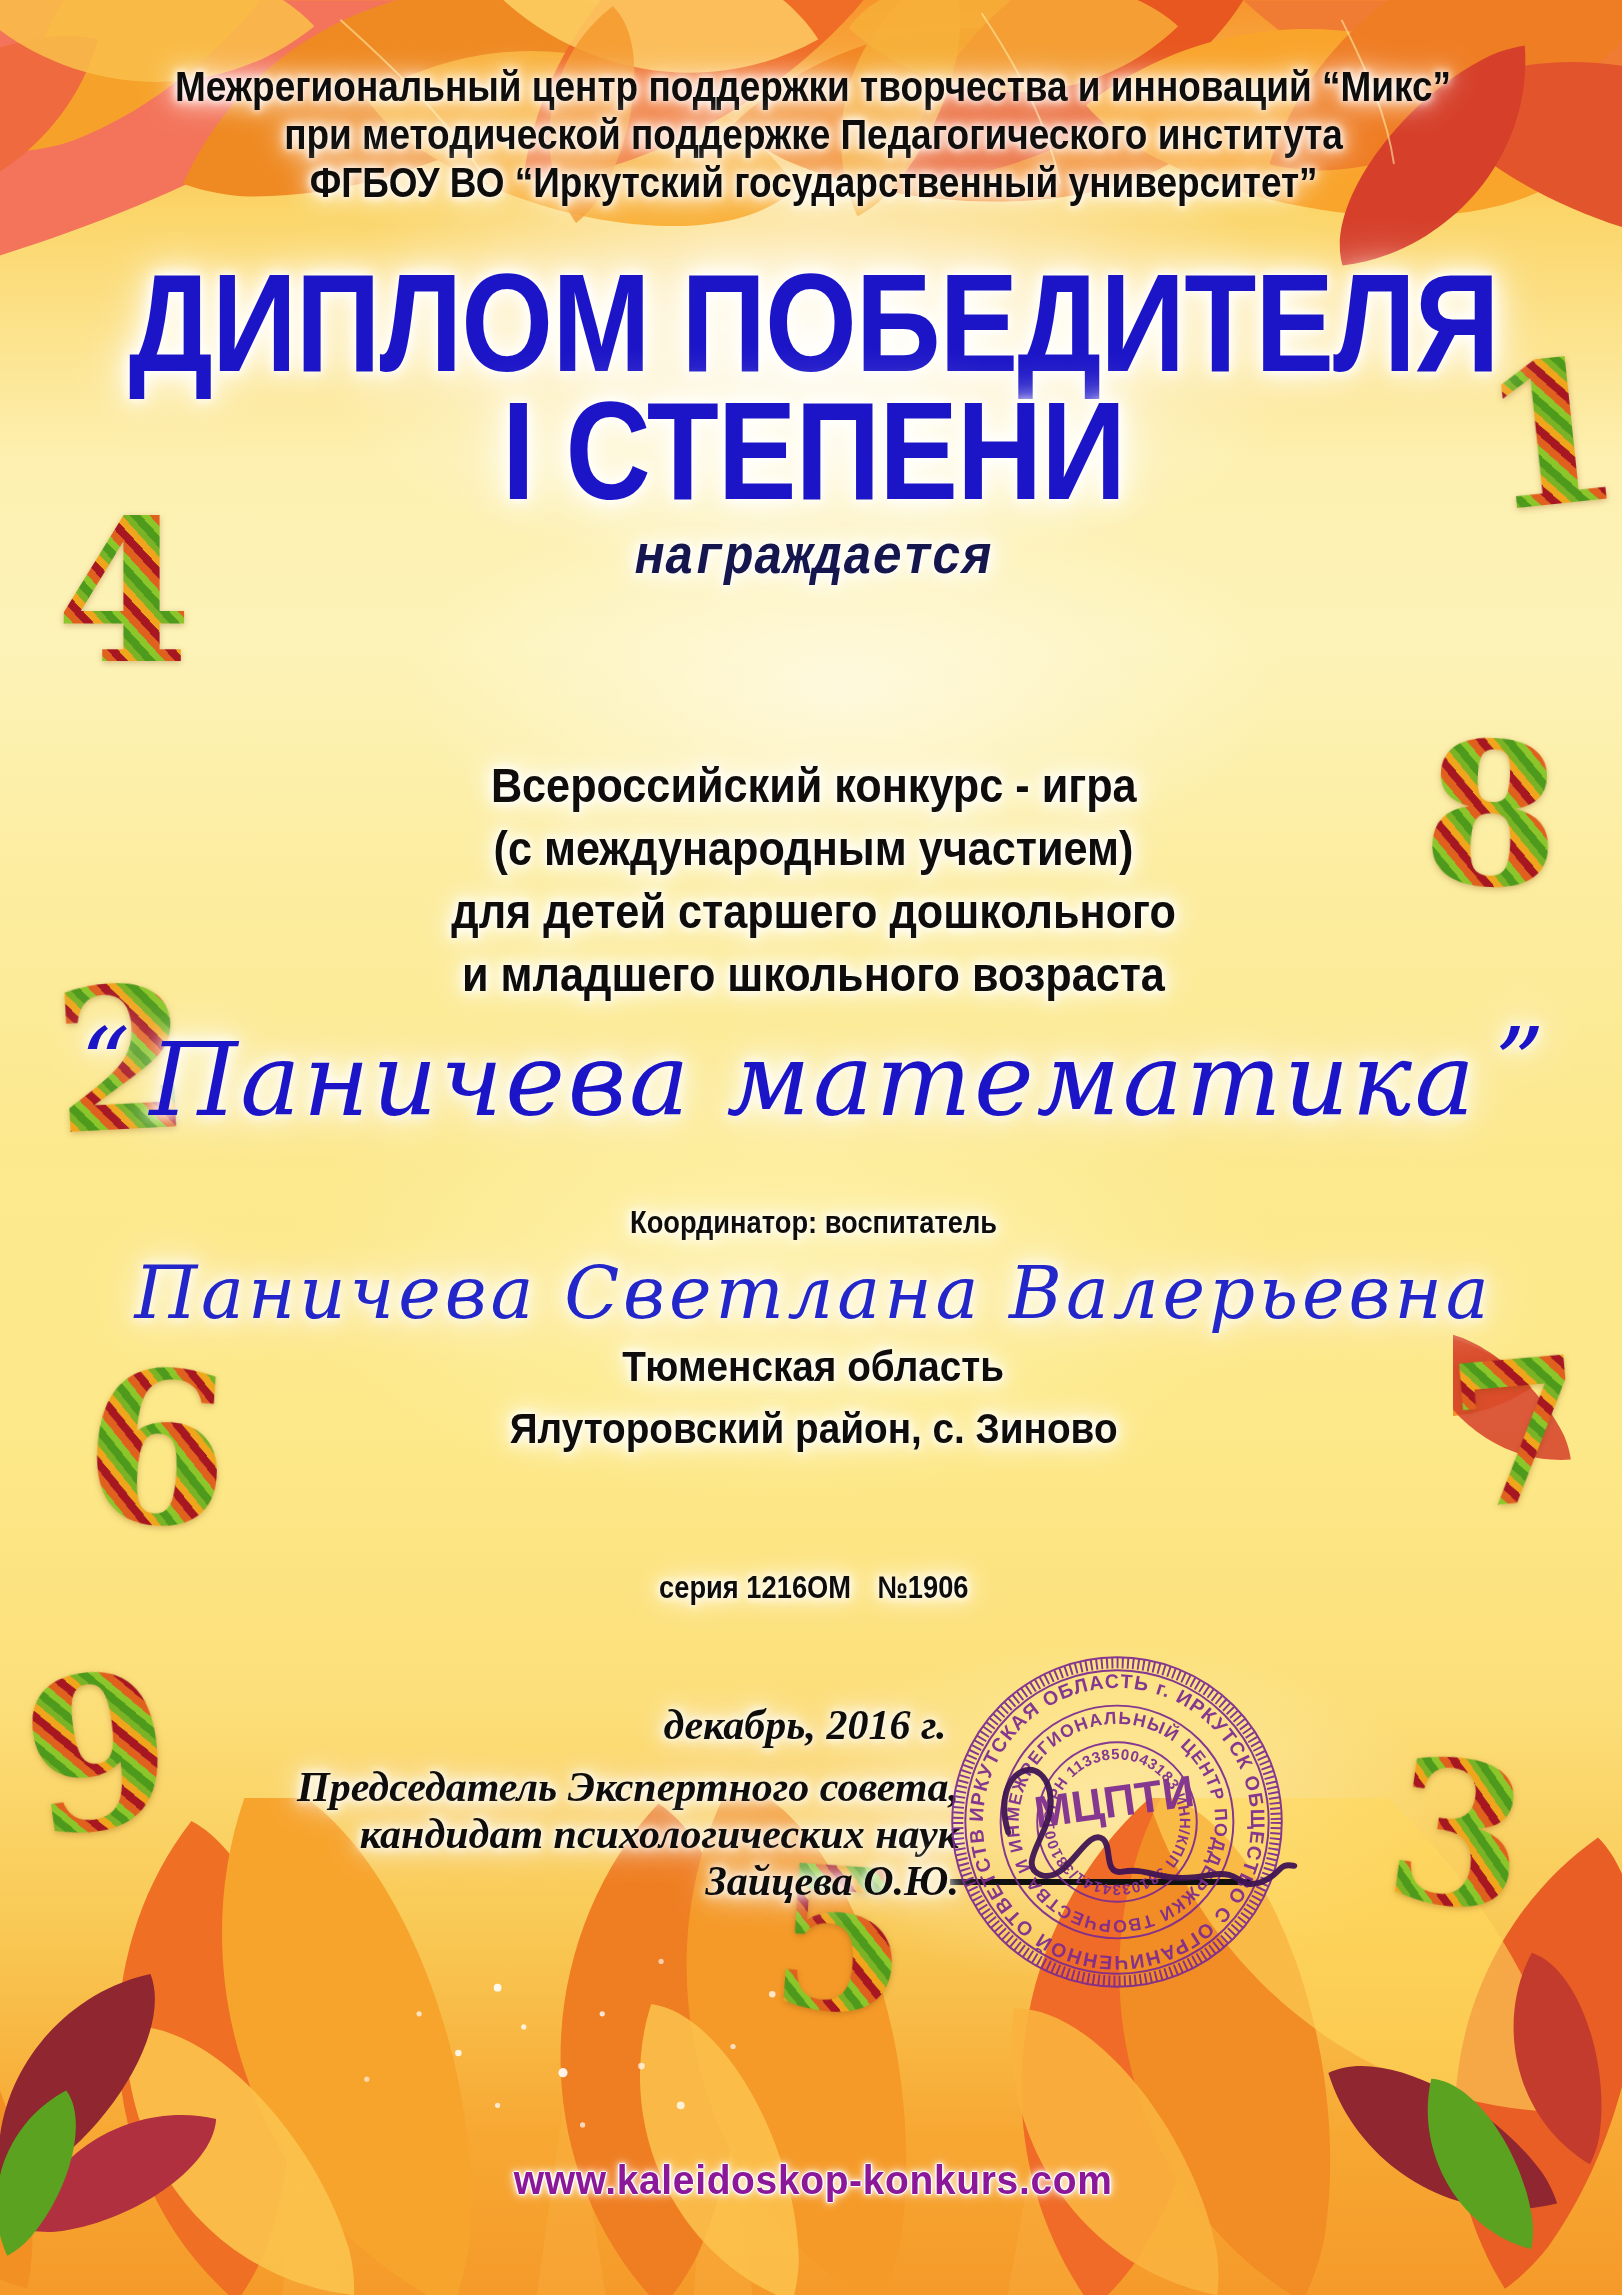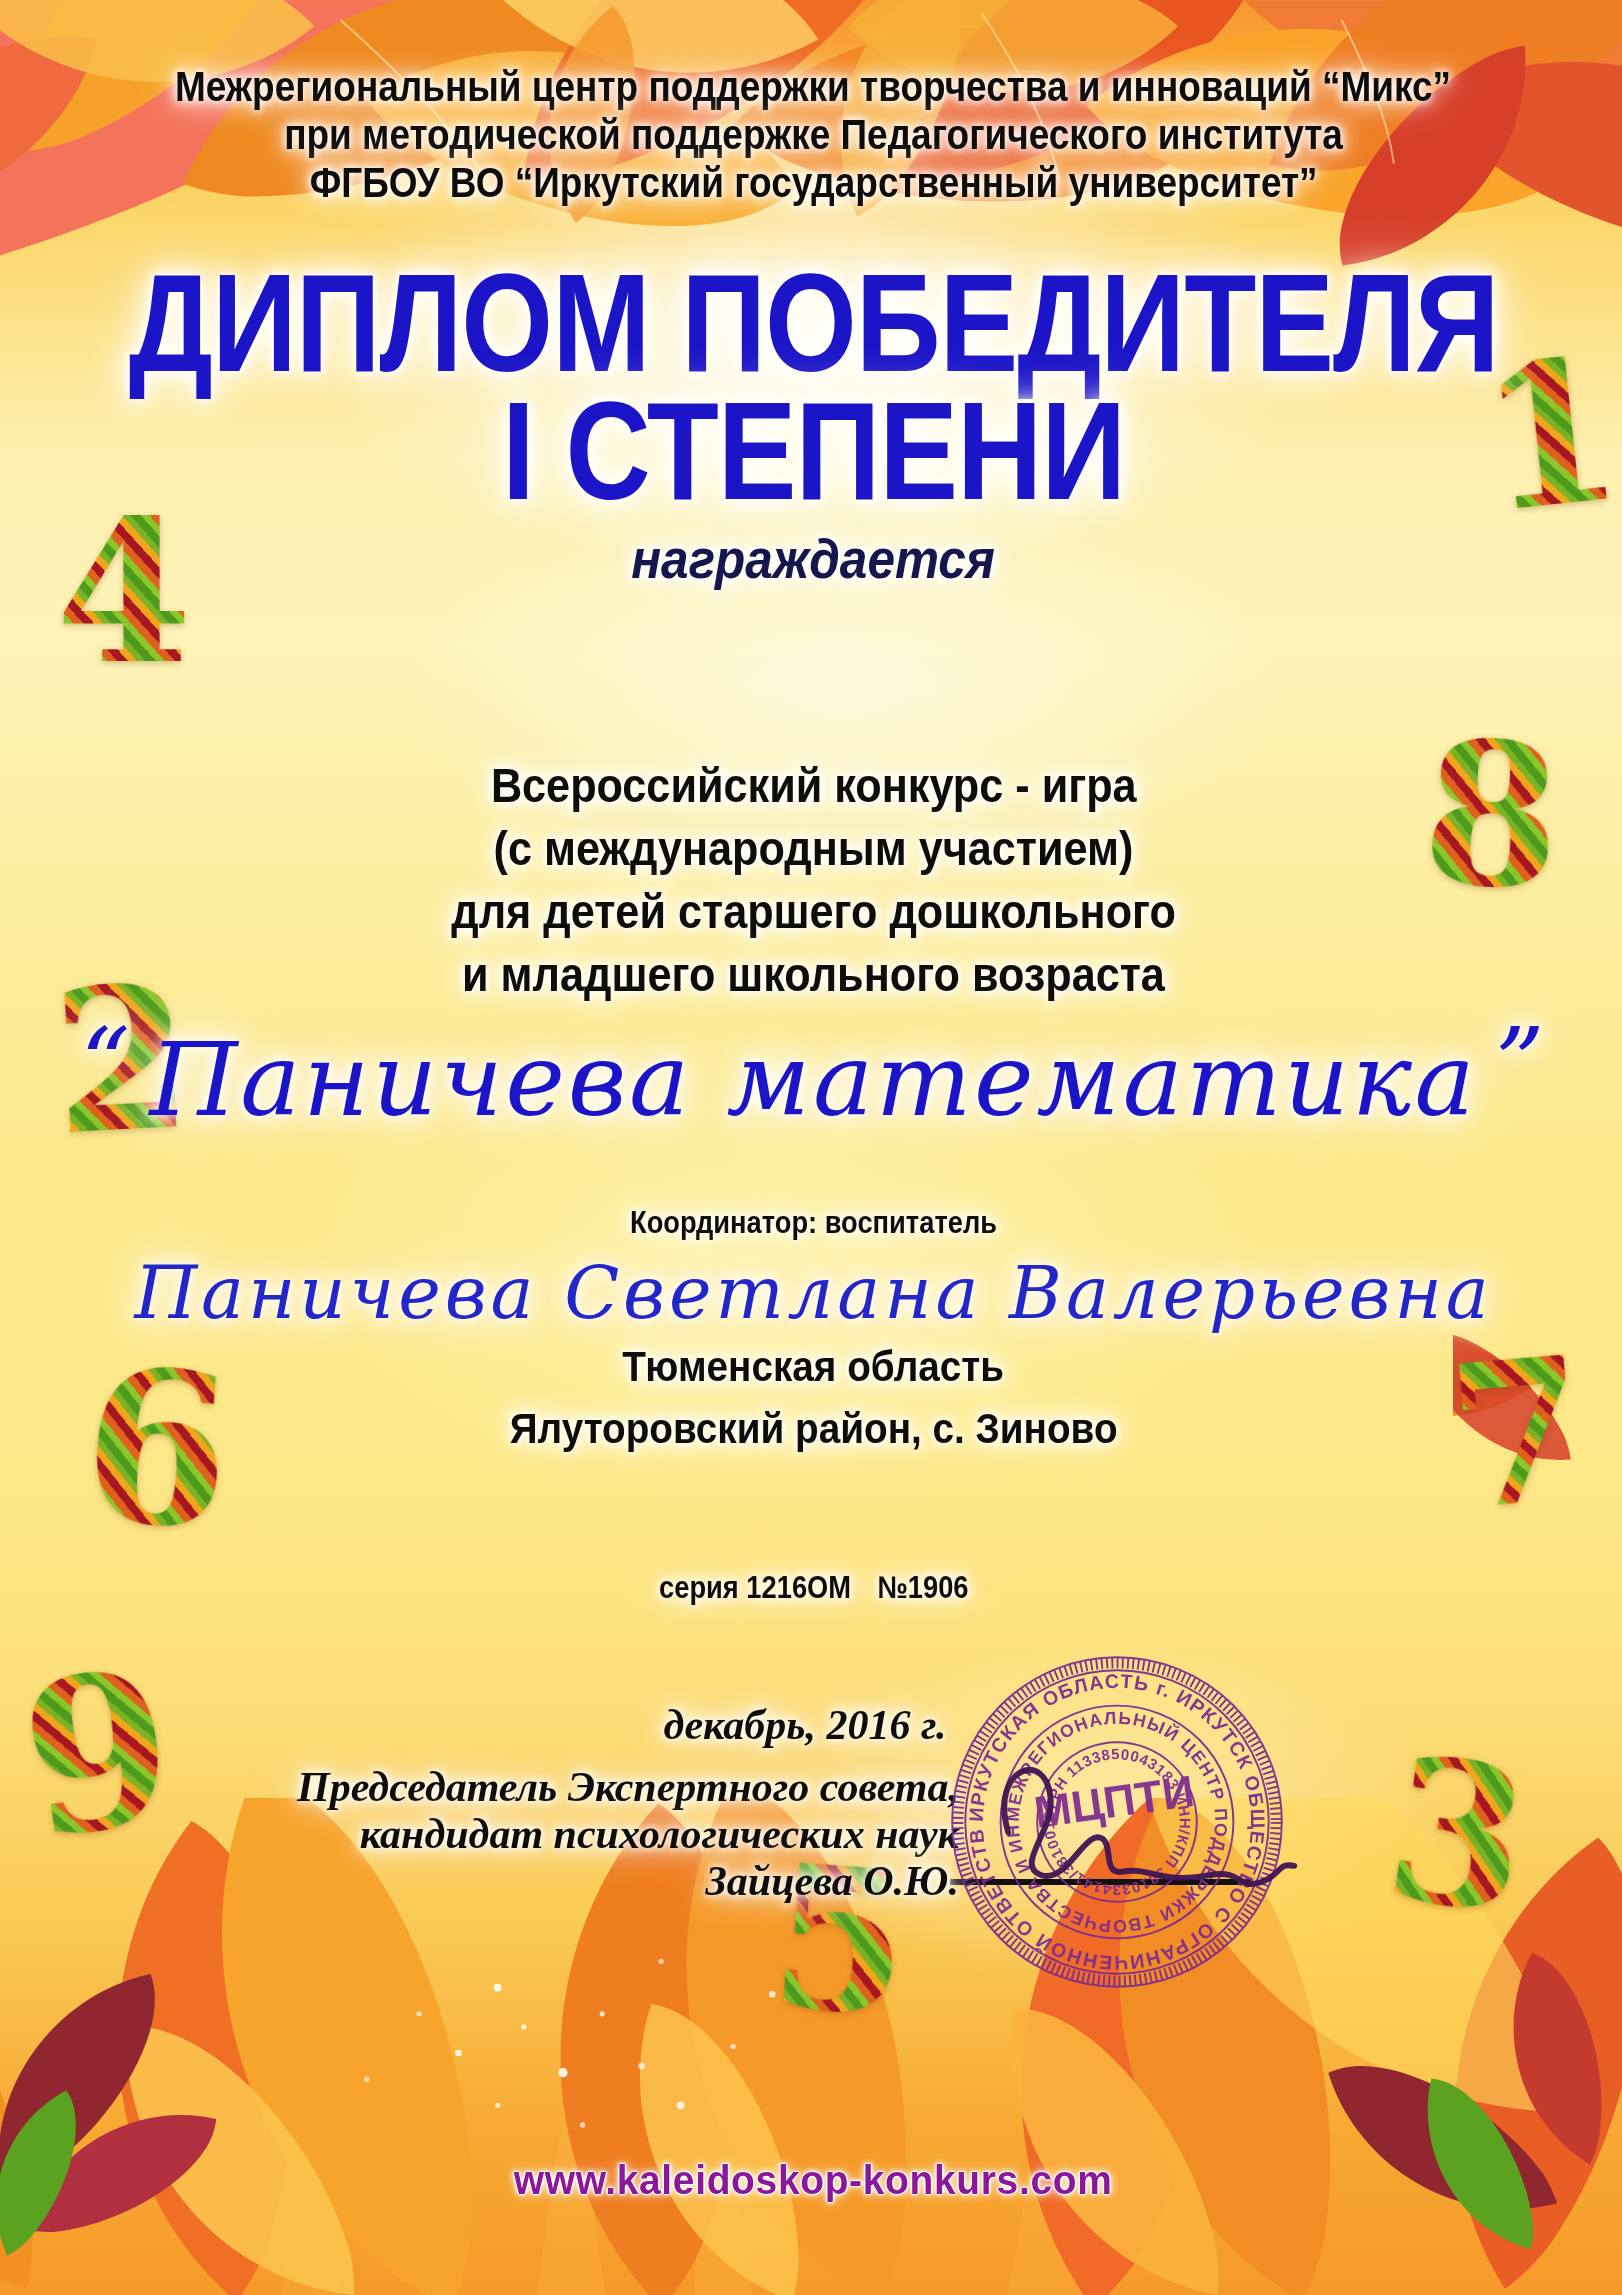--- a/index.html
+++ b/index.html
@@ -23,21 +23,21 @@
   .cond{display:inline-block;white-space:nowrap;transform:scaleX(.88);transform-origin:center;}
   .glow{text-shadow:0 0 7.9px #fff,0 0 13px #fff,0 0 23.6px #fff,0 0 39px rgba(255,255,255,.95);}
   .glow-strong{text-shadow:0 0 10.5px #fff,0 0 19.6px #fff,0 0 36px #fff,0 0 59px rgba(255,255,255,.95);}
 
   .hdr{top:63px;font-weight:700;font-size:42px;line-height:48px;color:#0e0d0b;}
   .title1{top:257px;}
   .title2{top:385px;}
   .title1 .cond,.title2 .cond{transform:scaleX(.85);}
   .title-txt{font-weight:700;font-size:139px;line-height:131px;color:#1c15c8;letter-spacing:-1.3px;}
 
-  .award{top:527px;font-size:55px;font-weight:700;font-style:italic;color:#16164f;}
+  .award{top:527px;font-size:55px;font-weight:700;font-style:italic;color:#16164f;font-family:Liberation Mono, monospace;}
   .award .cond{transform:scaleX(.9);}
   .name{top:609px;font-family:"DejaVu Serif",serif;font-style:italic;font-size:98px;letter-spacing:5.2px;color:#2326c9;}
 
   .contest{top:754px;font-weight:700;font-size:48px;line-height:63px;color:#0e0d0b;}
   .contest .cond{transform:scaleX(.9);}
 
   .ctitle{top:1021px;font-family:"DejaVu Serif",serif;font-style:italic;font-size:101px;letter-spacing:2.6px;color:#1c15c8;white-space:nowrap;}
   .ctitle .q{font-size:98px;position:relative;top:-18.3px;margin:0 17px;}
 
   .coord{top:1205px;font-weight:700;font-size:31px;color:#0e0d0b;}

